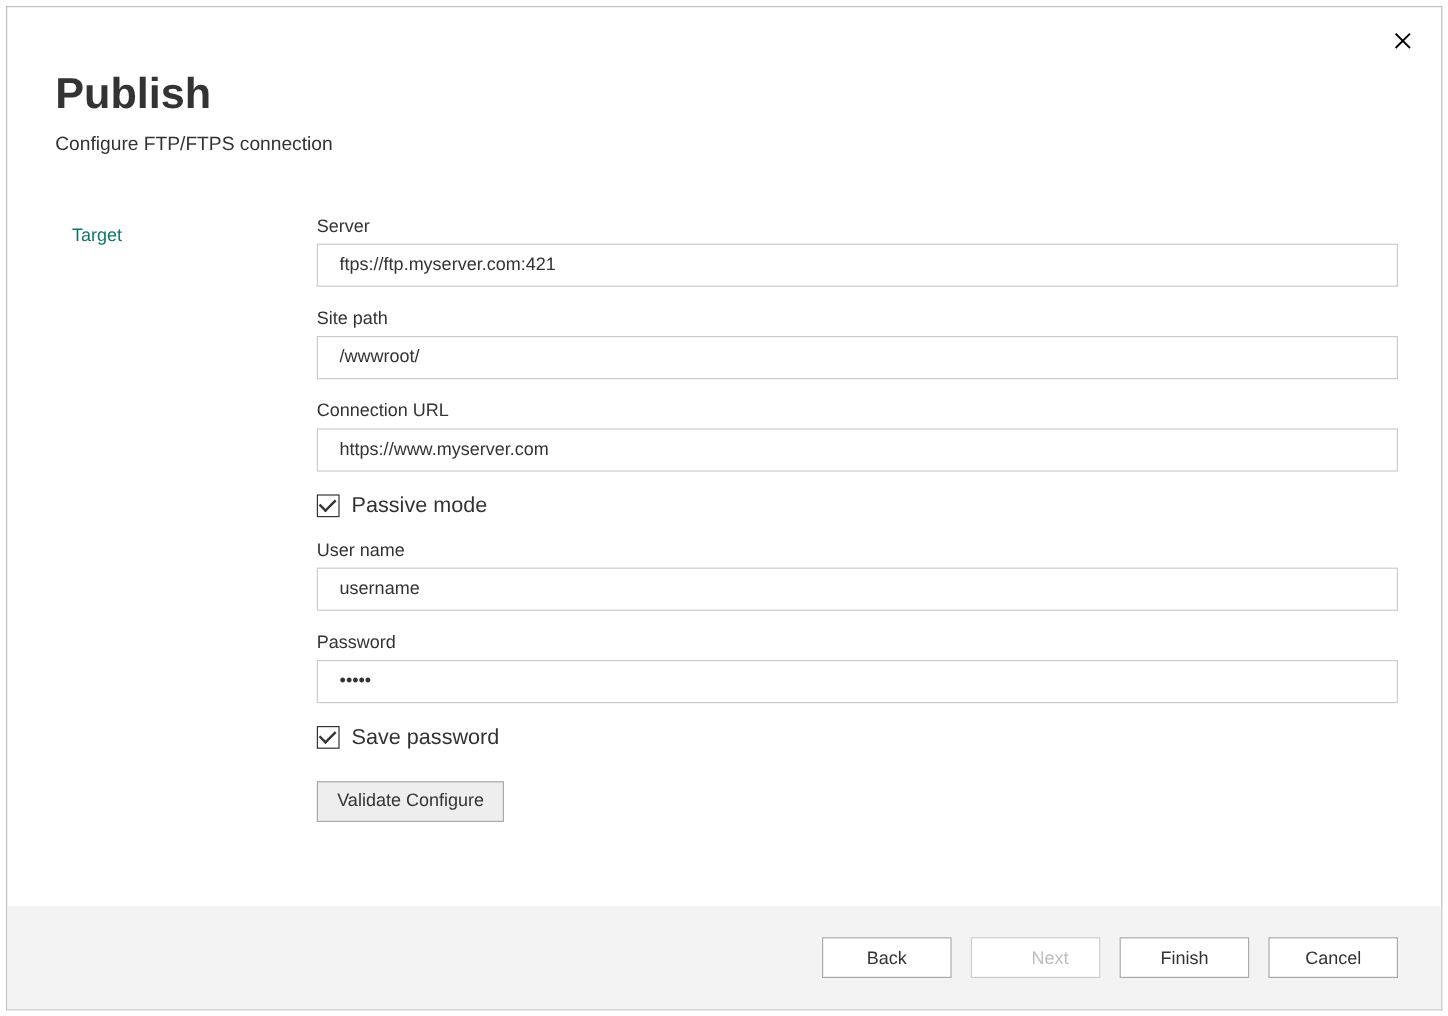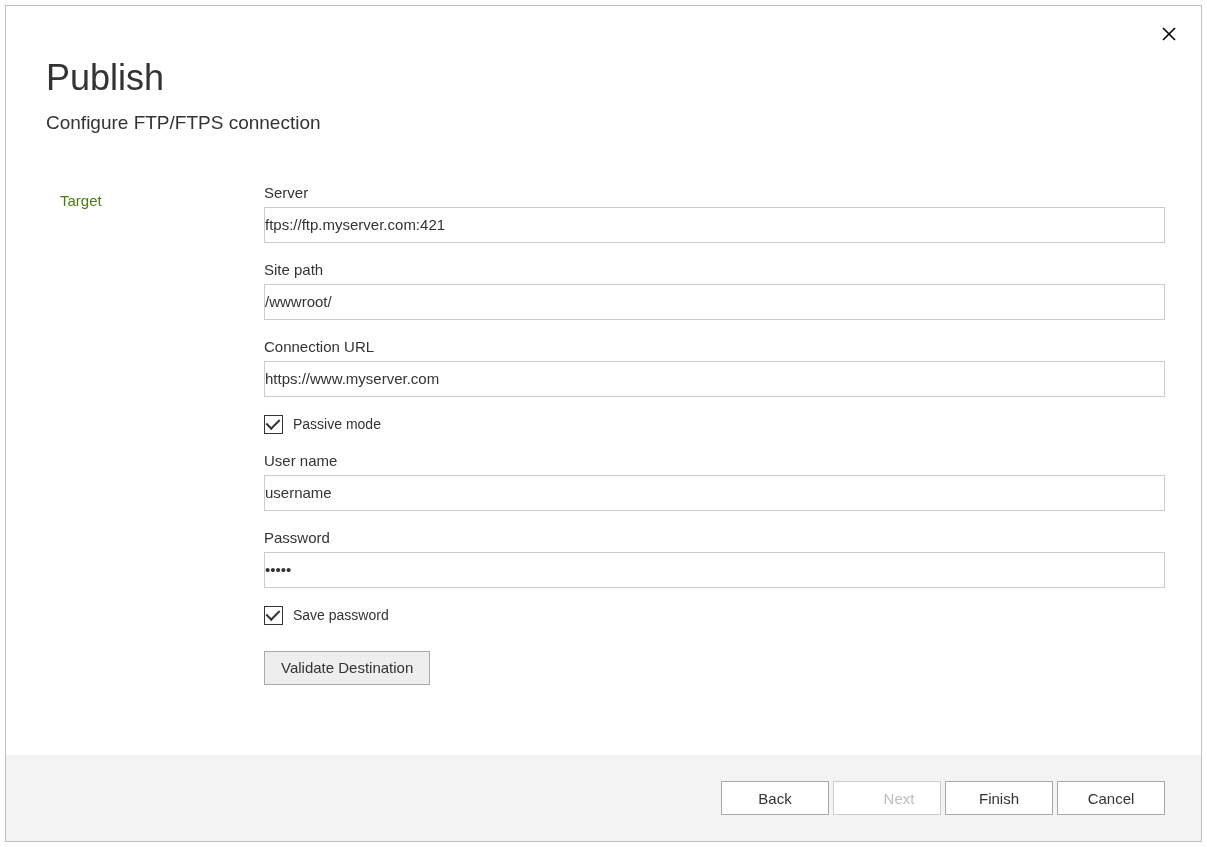--- a/index.html
+++ b/index.html
@@ -39,42 +39,42 @@
       color: #000;
       background: transparent;
       border: none;
       font-weight: bold;
     }
     .header {
       padding: 52px 40px 18px 40px;
     }
     .title {
       font-size: 36px;
-      font-weight: 400;
+      font-weight: 700;
       color: #333333;
       line-height: 1.1;
     }
     .subtitle {
-      font-size: 19px;
+      font-size: 16px;
       font-weight: 400;
       color: #333333;
       margin-top: 14px;
     }
     .body {
       flex: 1;
       display: flex;
       padding-top: 32px;
     }
     .sidebar {
       width: 254px;
       padding-left: 40px;
     }
     .sidebar-item {
       font-size: 15px;
-      color: #4d7c0f;
+      color: #0f766e;
       padding: 8px 14px;
       margin-bottom: 14px;
       cursor: pointer;
       position: relative;
     }
     .sidebar-item.selected {
       background: #dee7f9;
       position: relative;
     }
     .sidebar-item.selected::after {
@@ -100,21 +100,21 @@
     .form-label {
       display: block;
       font-size: 15px;
       color: #333333;
       margin-bottom: 6px;
     }
     .text-input {
       width: 100%;
       height: 36px;
       border: 1px solid #cccccc;
-      padding: 0 0;
+      padding: 0 18px;
       font-size: 15px;
       font-family: "Segoe UI", Tahoma, sans-serif;
       color: #333333;
       background: #ffffff;
     }
     .checkbox-row {
       display: flex;
       align-items: center;
       margin-bottom: 18px;
       margin-top: 4px;
@@ -136,21 +136,21 @@
       position: absolute;
       left: 4px;
       top: 0px;
       width: 6px;
       height: 11px;
       border-right: 2px solid #333333;
       border-bottom: 2px solid #333333;
       transform: rotate(45deg);
     }
     .checkbox-label {
-      font-size: 14px;
+      font-size: 18px;
       color: #333333;
       cursor: pointer;
     }
     .validate-btn {
       height: 34px;
       padding: 0 16px;
       background: #eeeeee;
       border: 1px solid #aaaaaa;
       font-size: 15px;
       color: #333333;
@@ -158,21 +158,21 @@
       cursor: pointer;
       margin-top: 8px;
     }
     .footer {
       height: 86px;
       background: #f3f3f3;
       display: flex;
       align-items: center;
       justify-content: flex-end;
       padding-right: 36px;
-      gap: 4px;
+      gap: 16px;
     }
     .footer-btn {
       width: 108px;
       height: 34px;
       background: #ffffff;
       border: 1px solid #aaaaaa;
       font-size: 15px;
       color: #333333;
       font-family: "Segoe UI", Tahoma, sans-serif;
       cursor: pointer;
@@ -240,21 +240,21 @@
         <label class="form-label">Password</label>
         <input type="text" class="text-input" value="•••••" style="">
       </div>
 
       <div class="checkbox-row">
         <div class="checkbox checked"></div>
         <span class="checkbox-label">Save password</span>
       </div>
 
       <button class="validate-btn">
-        <span>Validate Destination</span>
+        <span>Validate Configure</span>
       </button>
 
     </div>
 
   </div>
 
   <div class="footer">
     <button class="footer-btn">
       <span>Back</span>
     </button>

